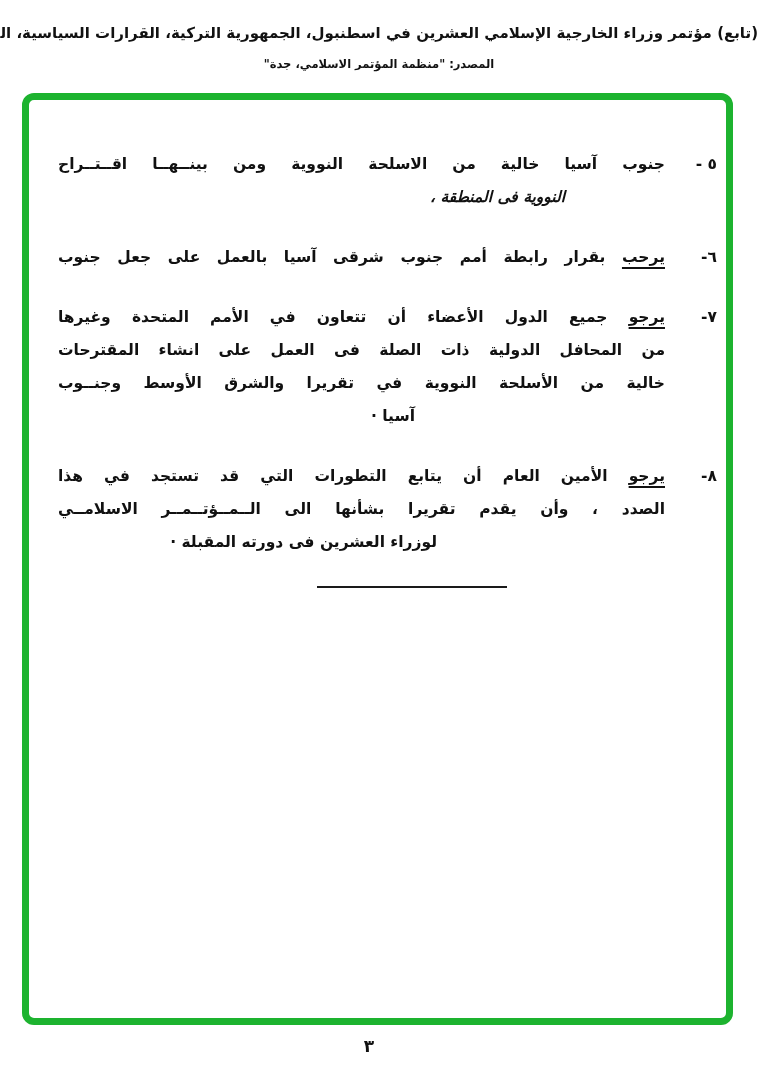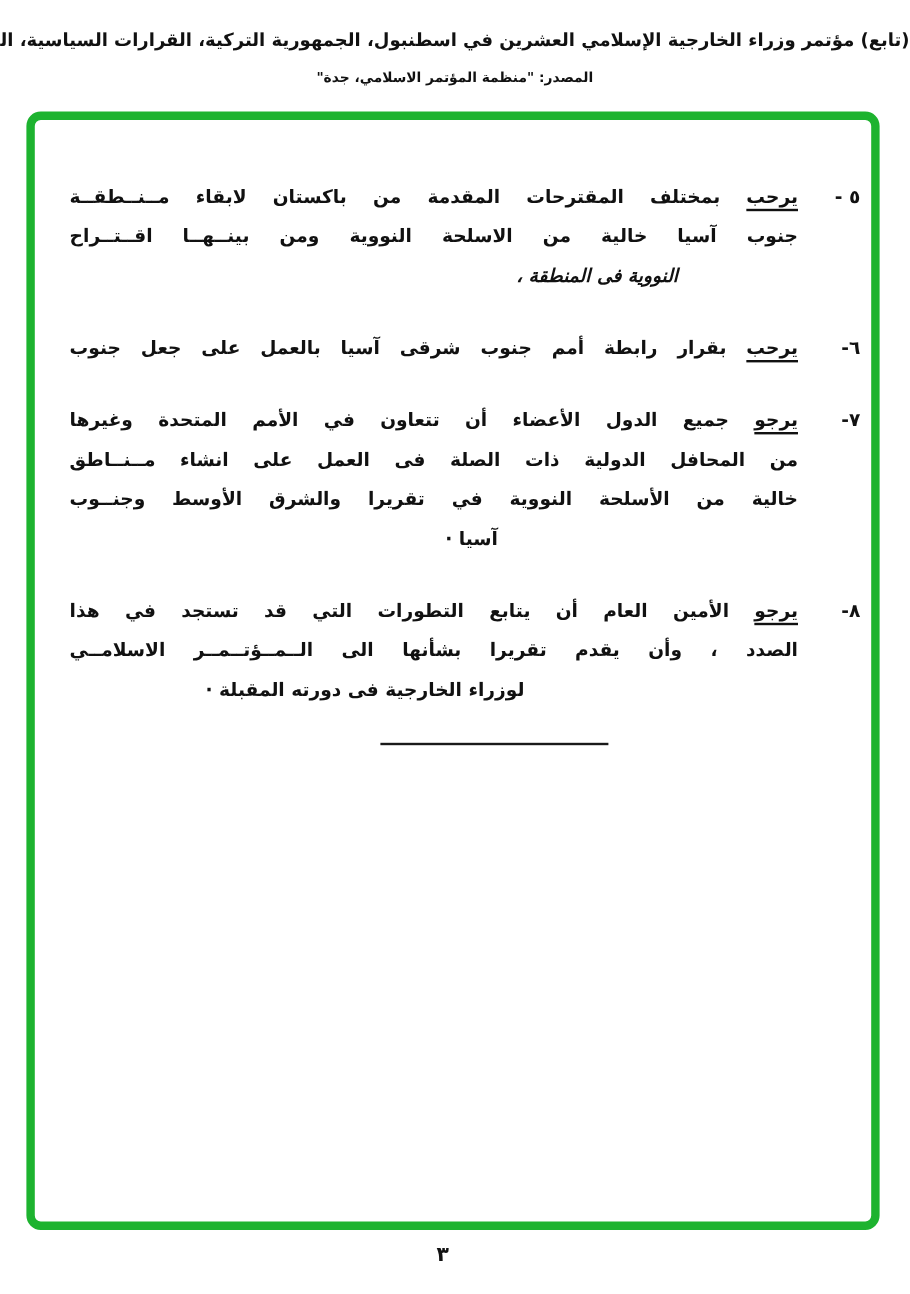--- a/index.html
+++ b/index.html
@@ -66,49 +66,48 @@
   <div class="header-title">(تابع) مؤتمر وزراء الخارجية الإسلامي العشرين في اسطنبول، الجمهورية التركية، القرارات السياسية، القرار الرقم ٢٠/١٦ـــس</div>
   <div class="header-source">المصدر: "منظمة المؤتمر الاسلامي، جدة"</div>
 
   <div class="frame" style="border-color: rgb(29, 179, 47);"></div>
 
   <div class="content">
 
     <div class="para">
       <div class="num">٥ -</div>
       <div class="pbody">
-        <div class="line"><span class="kw">يرحب</span> <span>بمختلف المقترحات المقدمة من باكستان لابقاء مــنــطقــة</span></div>
         <div class="line">جنوب آسيا خالية من الاسلحة النووية ومن بينــهــا اقــتــراح</div>
         <div class="line end ind-a">النووية فى المنطقة ،</div>
       </div>
     </div>
 
     <div class="para">
       <div class="num">٦-</div>
       <div class="pbody">
         <div class="line"><span class="kw">يرحب</span> <span>بقرار رابطة أمم جنوب شرقى آسيا بالعمل على جعل جنوب</span></div>
       </div>
     </div>
 
     <div class="para">
       <div class="num">٧-</div>
       <div class="pbody">
         <div class="line"><span class="kw">يرجو</span> <span>جميع الدول الأعضاء أن تتعاون في الأمم المتحدة وغيرها</span></div>
-        <div class="line">من المحافل الدولية ذات الصلة فى العمل على انشاء مــنــاطق</div>
+        <div class="line">من المحافل الدولية ذات الصلة فى العمل على انشاء المقترحات</div>
         <div class="line">خالية من الأسلحة النووية في تقريرا والشرق الأوسط وجنــوب</div>
         <div class="line end ind-c">آسيا ·</div>
       </div>
     </div>
 
     <div class="para">
       <div class="num">٨-</div>
       <div class="pbody">
         <div class="line"><span class="kw">يرجو</span> <span>الأمين العام أن يتابع التطورات التي قد تستجد في هذا</span></div>
         <div class="line">الصدد ، وأن يقدم تقريرا بشأنها الى الــمــؤتــمــر الاسلامــي</div>
-        <div class="line end ind-d">لوزراء الخارجية فى دورته المقبلة ·</div>
+        <div class="line end ind-d">لوزراء العشرين فى دورته المقبلة ·</div>
       </div>
     </div>
 
     <div class="separator"></div>
 
   </div>
 
   <div class="page-number">٣</div>
 
 </div>

